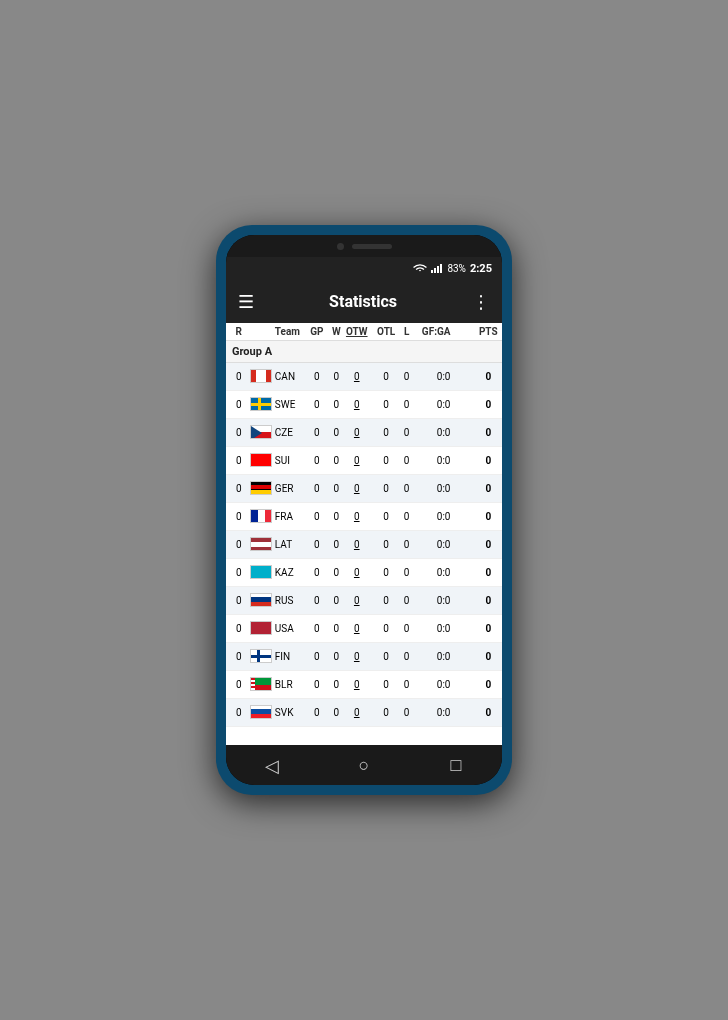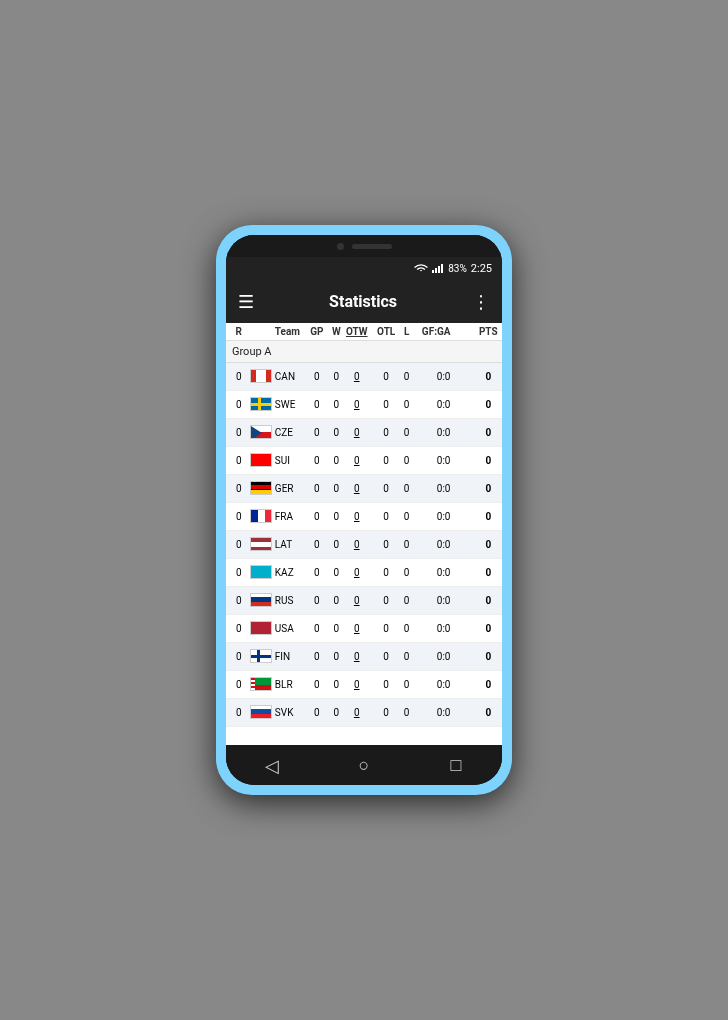--- a/index.html
+++ b/index.html
@@ -7,21 +7,21 @@
       background: #888;
       display: flex;
       justify-content: center;
       align-items: center;
       min-height: 100vh;
       font-family: 'Roboto', Arial, sans-serif;
     }
     .phone-outer {
       width: 296px;
       height: 570px;
-      background: #7dd3fc;
+      background: #0c4a6e;
       border-radius: 36px;
       padding: 10px;
       box-shadow: 0 8px 32px rgba(0,0,0,0.7);
       position: relative;
     }
     .phone-inner {
       width: 100%;
       height: 100%;
       background: #000;
       border-radius: 28px;
@@ -116,21 +116,21 @@
     .col-w { width: 18px; text-align: center; }
     .col-otw { width: 24px; text-align: center; text-decoration: underline; }
     .col-otl { width: 24px; text-align: center; margin-left: 6px; }
     .col-l { width: 18px; text-align: center; }
     .col-gf { width: 36px; text-align: right; }
     .col-pts { width: 20px; text-align: center; font-weight: bold; margin-left: 28px; }
     
     .group-header {
       background: #f5f5f5;
       padding: 4px 6px;
-      font-weight: normal;
+      font-weight: bold;
       font-size: 11px;
       color: #222;
       border-bottom: 1px solid #ddd;
     }
     
     .table-row {
       display: flex;
       align-items: center;
       padding: 3px 4px;
       border-bottom: 1px solid #eee;
@@ -352,21 +352,21 @@
           <path d="M7 2.5 Q10.5 2.5 13 5 L13.9 4 Q11 1.2 7 1.2 Q3 1.2 0.1 4 L1 5 Q3.5 2.5 7 2.5Z" fill="white"></path>
         </svg>
 
         <svg width="12" height="10" viewBox="0 0 12 10">
           <rect x="0" y="7" width="2" height="3" fill="white"></rect>
           <rect x="3" y="5" width="2" height="5" fill="white"></rect>
           <rect x="6" y="3" width="2" height="7" fill="white"></rect>
           <rect x="9" y="1" width="2" height="9" fill="white"></rect>
         </svg>
         <span style="font-size:10px;color:#fff;">83%</span>
-        <span style="font-size:11px;color:#fff;font-weight:normal;">2:25</span>
+        <span style="font-size:11px;color:#fff;font-weight:bold;">2:25</span>
       </div>
     </div>
 
     <div class="app-bar">
       <span class="hamburger-icon">☰</span>
       <span class="app-bar-title">Statistics</span>
       <span class="more-icon">⋮</span>
     </div>
 
     <div class="content">

